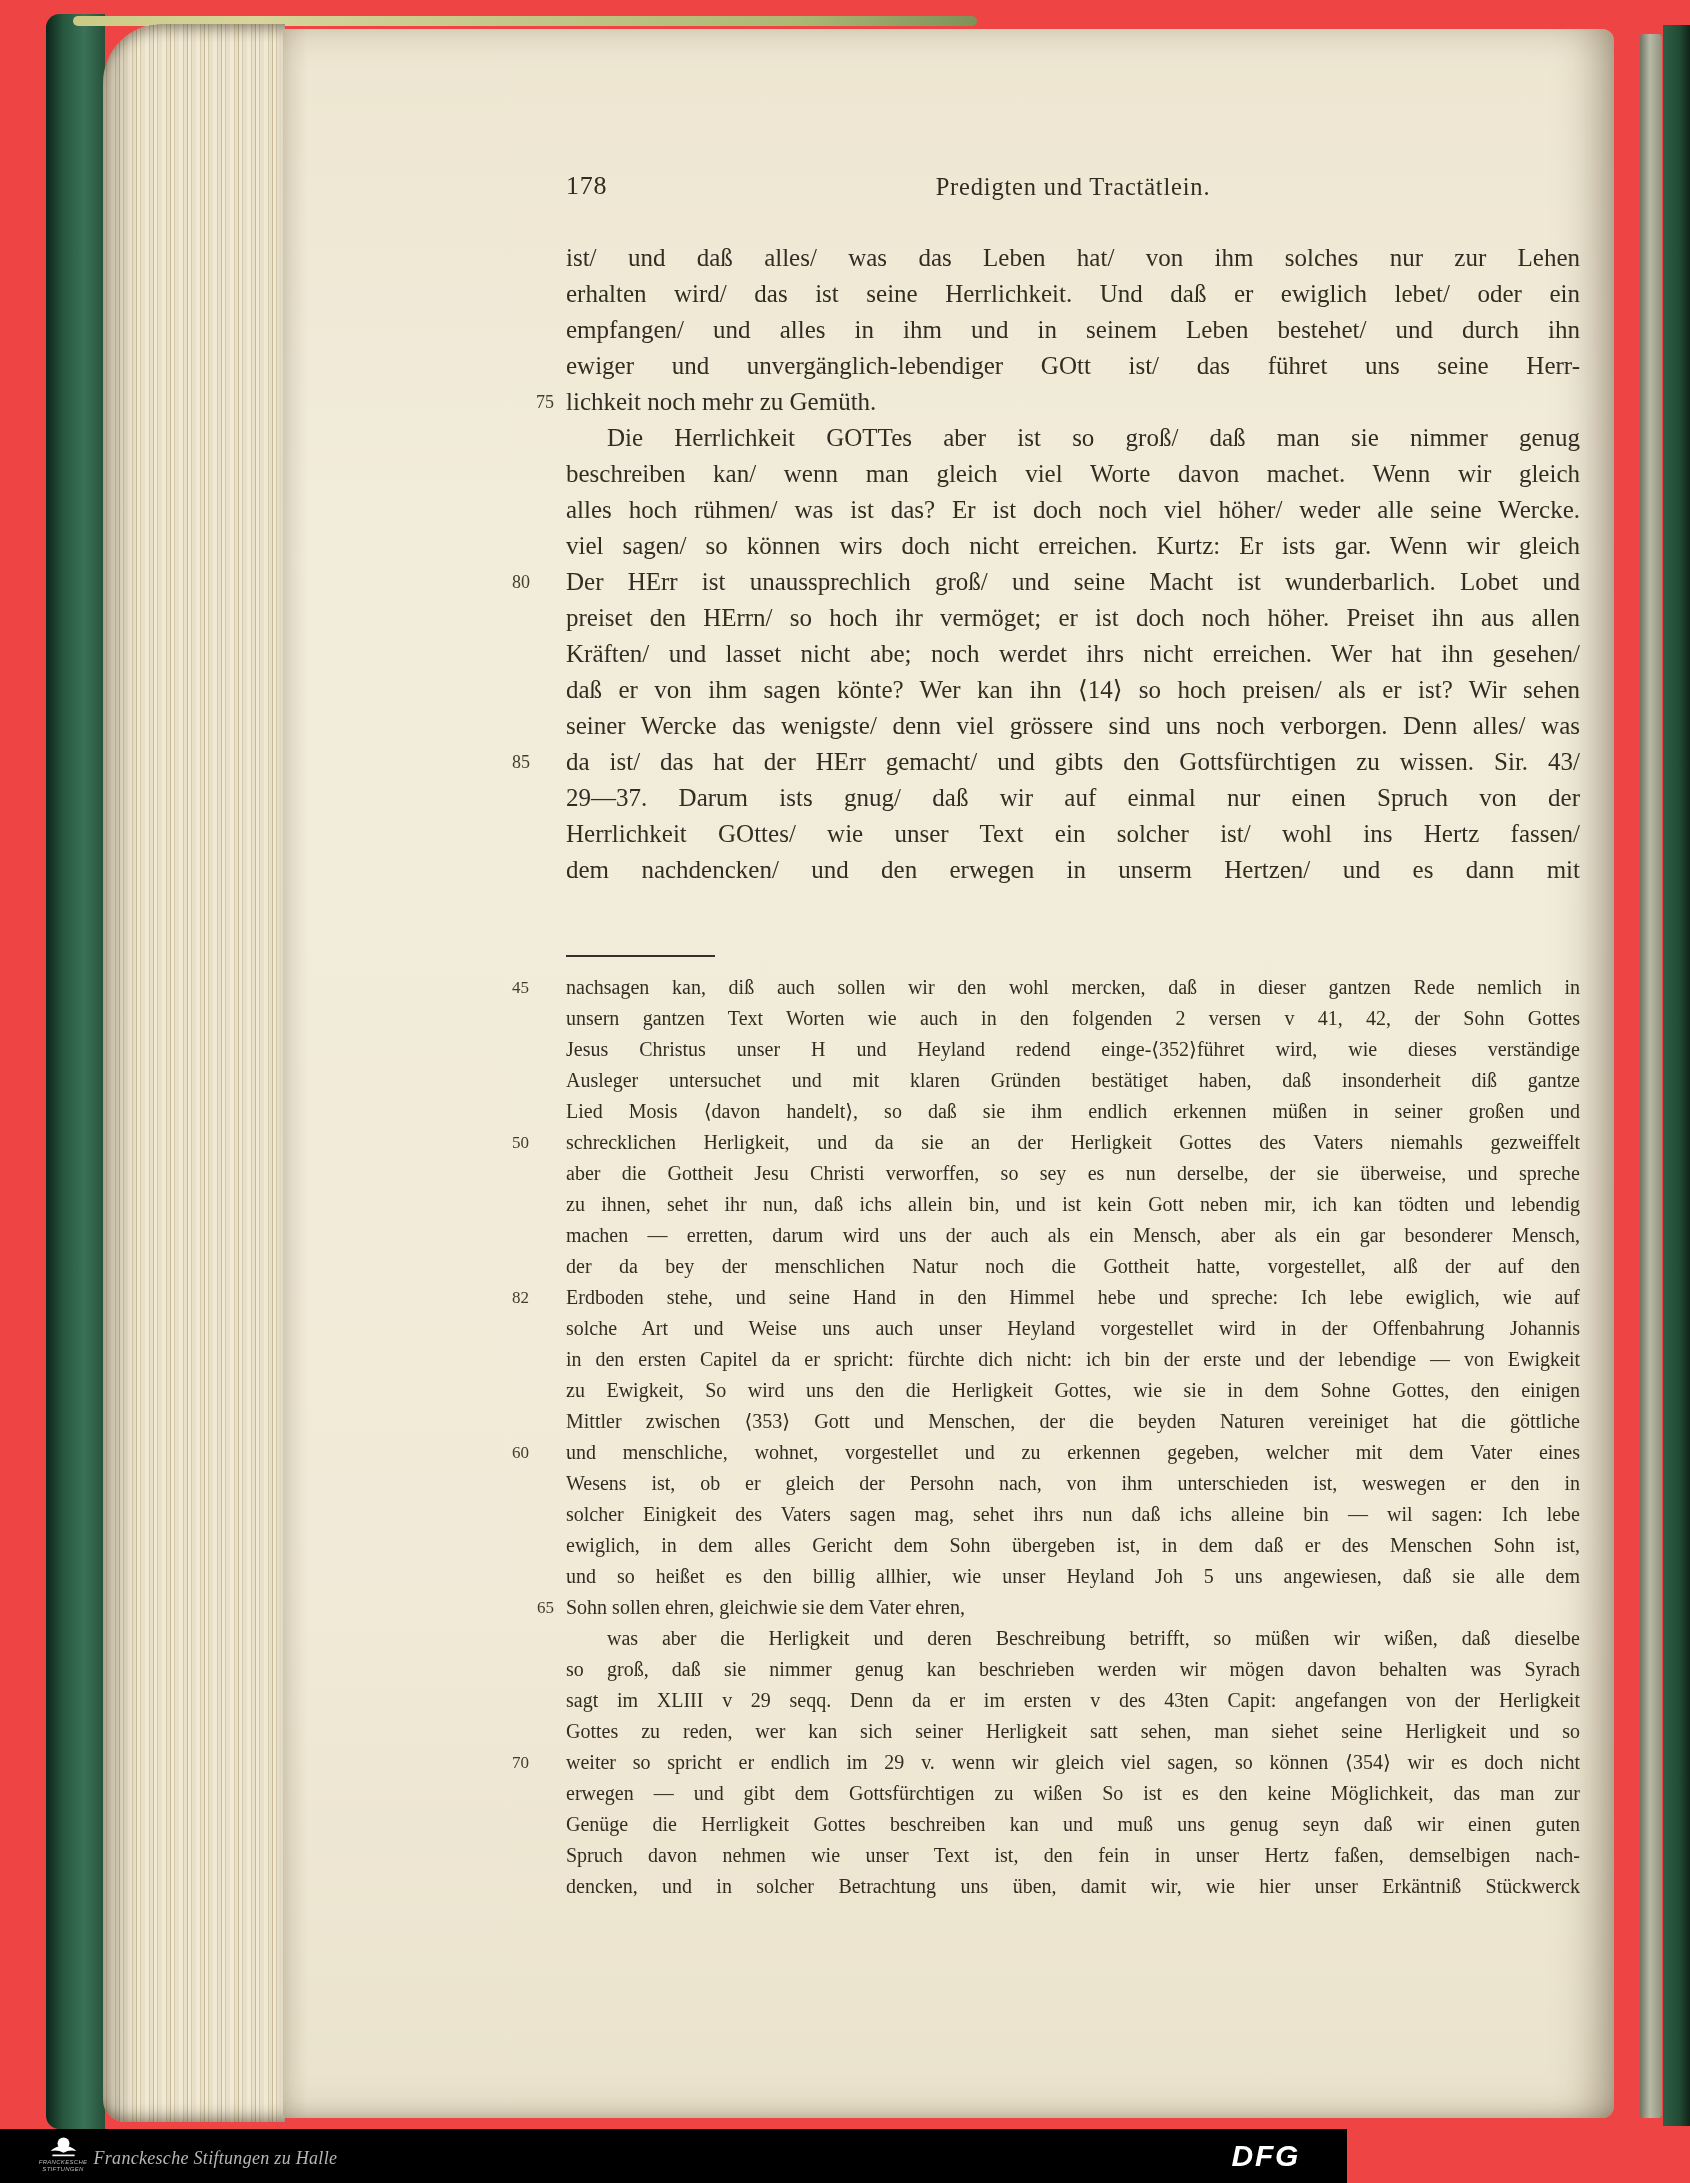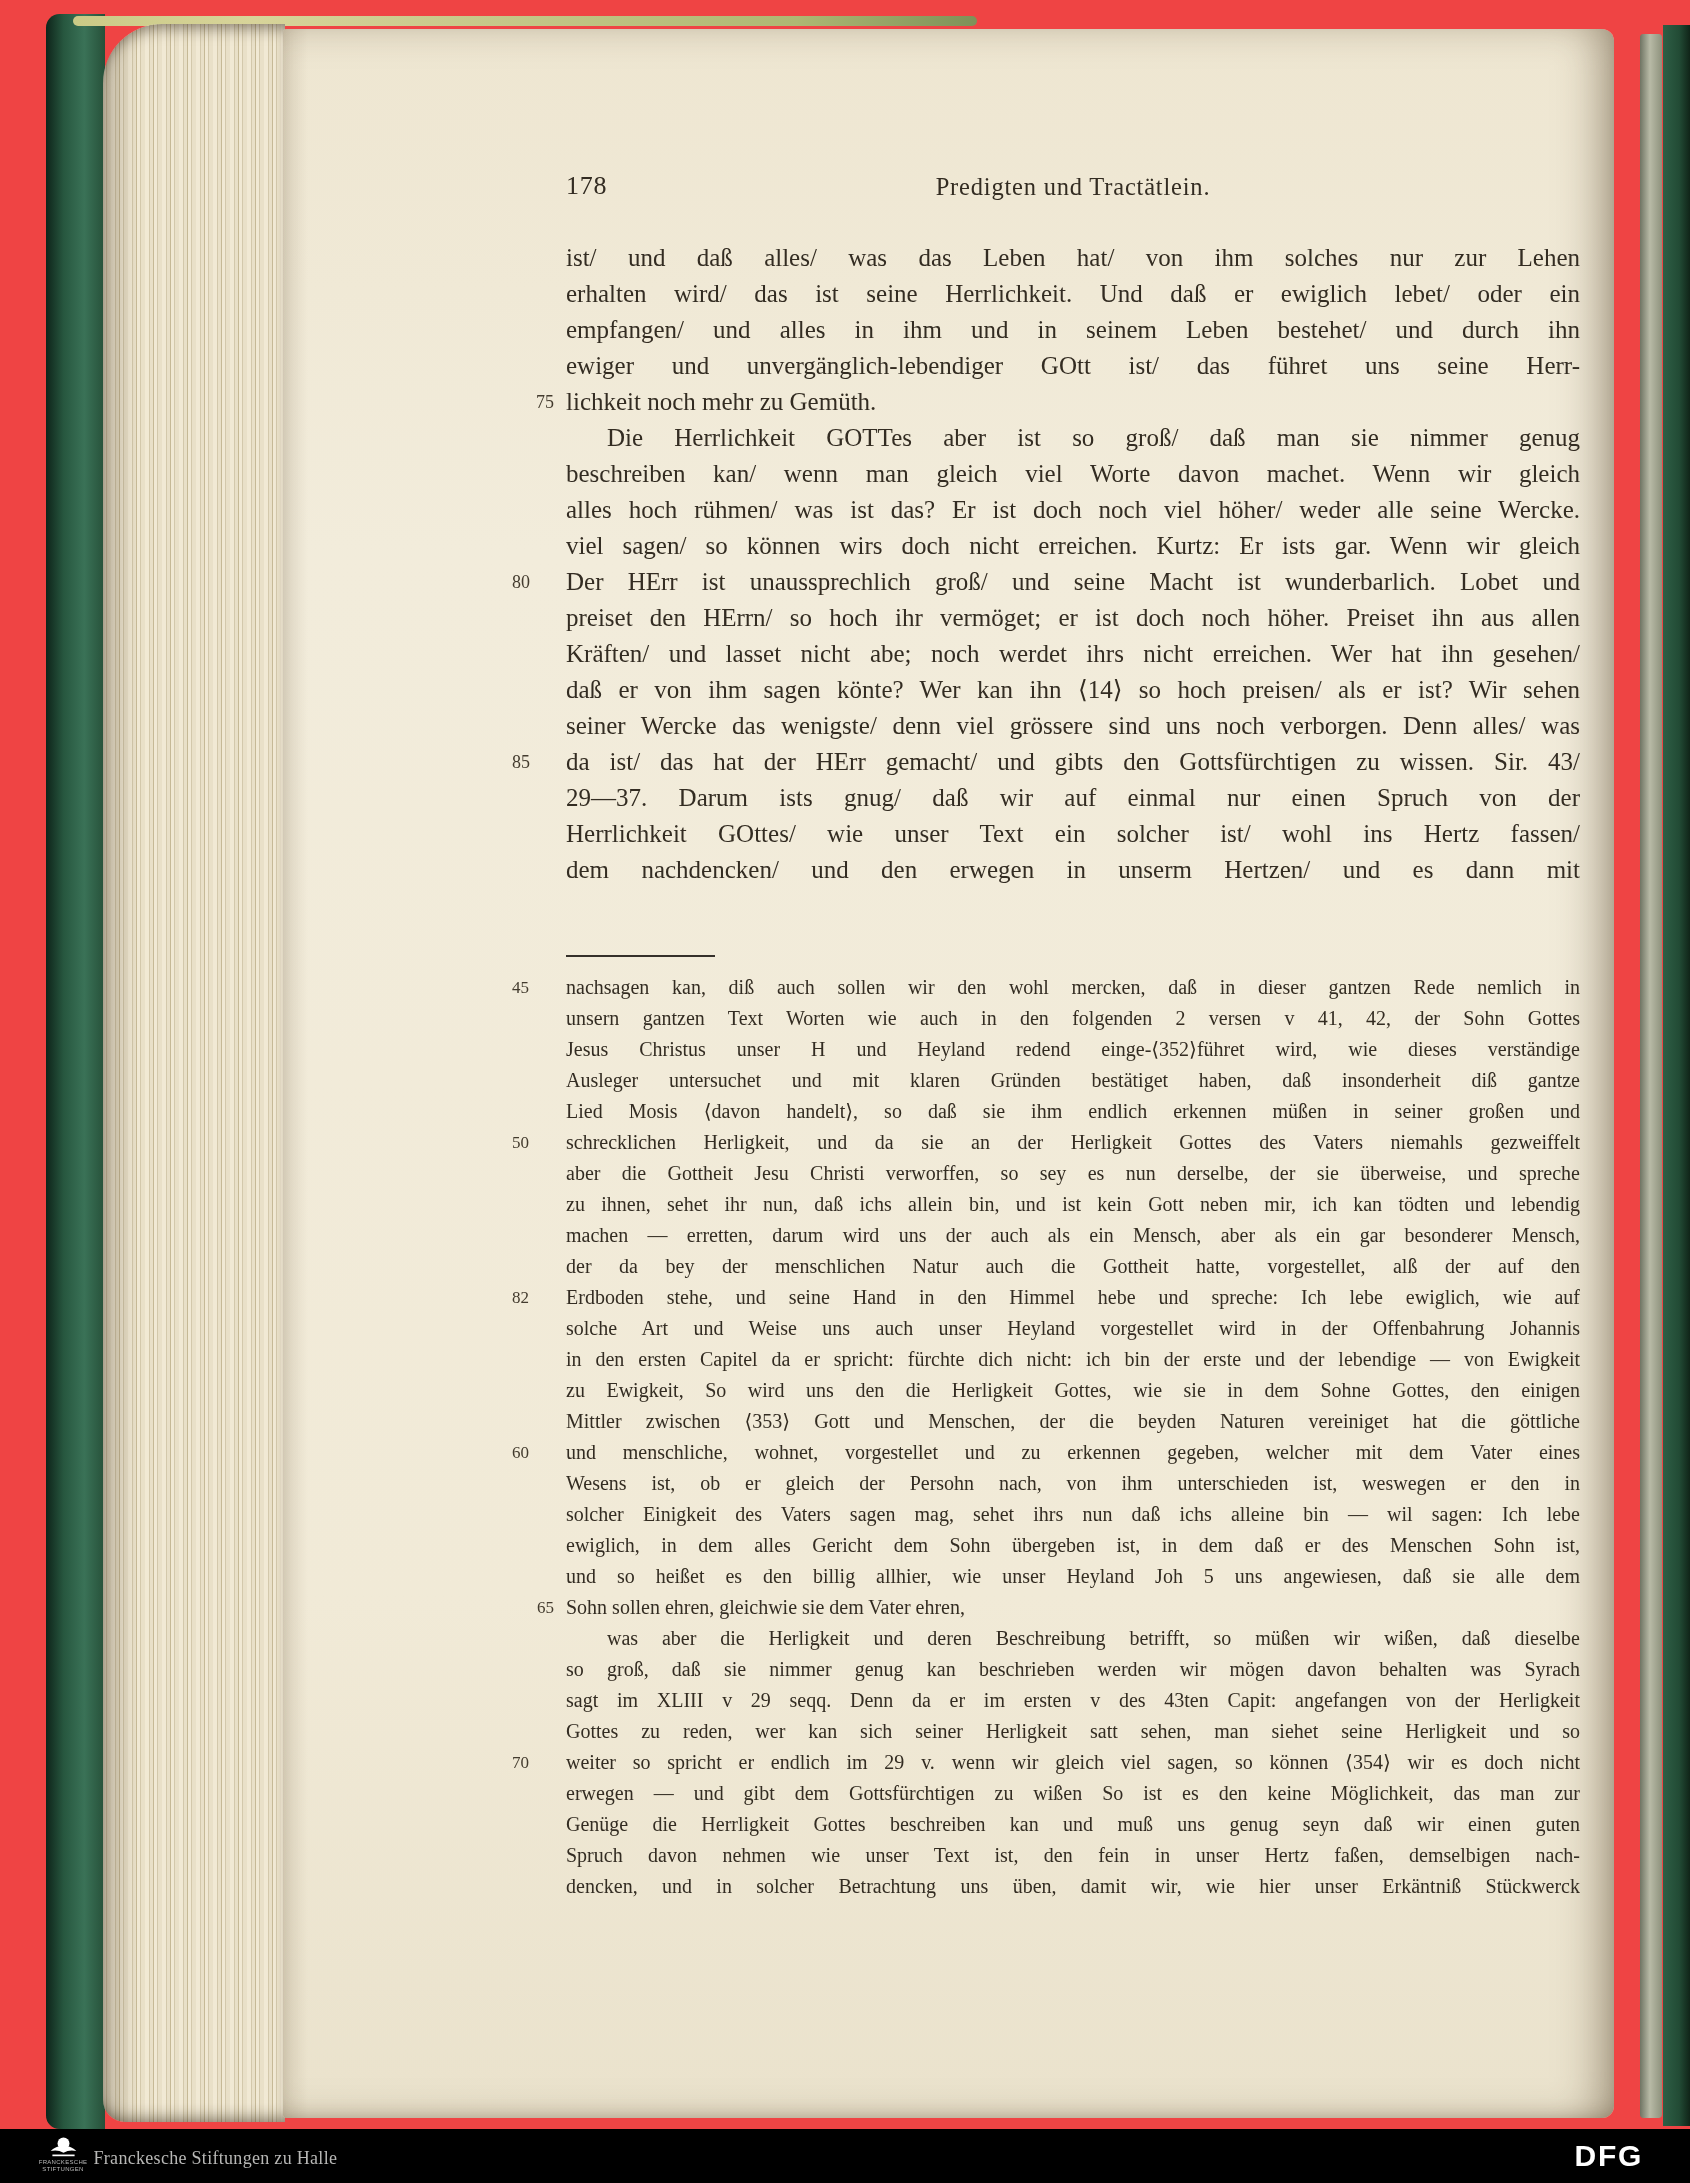--- a/index.html
+++ b/index.html
@@ -76,23 +76,24 @@
     position:absolute;left:-54px;top:0;width:42px;text-align:right;
     font-size:18px;line-height:inherit;color:#433b2e;font-style:normal;
   }
   .footnotes .lnum{font-size:17px;}
   .footnote-rule{
     position:absolute;left:283px;top:926px;width:149px;height:1.7px;
     background:#35302a;
   }
   
   .bottom-bar{
-    position:absolute;left:0;bottom:0;width:1690px;height:54px;
+    position:absolute;left:0;bottom:0;width:1347px;height:54px;
     background:#000;
     font-family:"Liberation Sans","DejaVu Sans",sans-serif;
+    font-style:italic;
   }
   .inst-group{
     position:absolute;left:46px;top:5px;display:flex;align-items:flex-start;
   }
   .inst-logo{width:34px;display:flex;flex-direction:column;align-items:center;}
   .inst-caption{
     margin-top:0.8px;font-size:6px;line-height:6.8px;color:#b9b9b9;
     letter-spacing:0.3px;text-align:center;width:54px;
   }
   .inst-label{
@@ -144,21 +145,21 @@
     <div class="footnotes" id="footnotes">
         <div class="tline fill"><span class="lnum">45</span><span class="seg">nachsagen kan, diß auch sollen wir den wohl mercken, daß in dieser gantzen Rede nemlich in</span></div>
         <div class="tline fill"><span class="seg">unsern gantzen Text Worten wie auch in den folgenden 2 versen v 41, 42, der Sohn Gottes</span></div>
         <div class="tline fill"><span class="seg">Jesus Christus unser H und Heyland redend einge-⟨352⟩führet wird, wie dieses verständige</span></div>
         <div class="tline fill"><span class="seg">Ausleger untersuchet und mit klaren Gründen bestätiget haben, daß insonderheit diß gantze</span></div>
         <div class="tline fill"><span class="seg">Lied Mosis ⟨davon handelt⟩, so daß sie ihm endlich erkennen müßen in seiner großen und</span></div>
         <div class="tline fill"><span class="lnum">50</span><span class="seg">schrecklichen Herligkeit, und da sie an der Herligkeit Gottes des Vaters niemahls gezweiffelt</span></div>
         <div class="tline fill"><span class="seg">aber die Gottheit Jesu Christi verworffen, so sey es nun derselbe, der sie überweise, und spreche</span></div>
         <div class="tline fill"><span class="seg">zu ihnen, </span><span class="seg it">sehet ihr nun, daß ichs allein bin, und ist kein Gott neben mir, ich kan tödten und lebendig</span></div>
         <div class="tline fill"><span class="seg it">machen — erretten,</span><span class="seg"> darum wird uns der auch als ein Mensch, aber als ein gar besonderer Mensch,</span></div>
-        <div class="tline fill"><span class="seg">der da bey der menschlichen Natur auch die Gottheit hatte, vorgestellet, alß der auf den</span></div>
+        <div class="tline fill"><span class="seg">der da bey der menschlichen Natur noch die Gottheit hatte, vorgestellet, alß der auf den</span></div>
         <div class="tline fill"><span class="lnum">82</span><span class="seg">Erdboden stehe, und seine Hand in den Himmel hebe und spreche: </span><span class="seg it">Ich lebe ewiglich,</span><span class="seg"> wie auf</span></div>
         <div class="tline fill"><span class="seg">solche Art und Weise uns auch unser Heyland vorgestellet wird in der Offenbahrung Johannis</span></div>
         <div class="tline fill"><span class="seg">in den ersten Capitel da er spricht: </span><span class="seg it">fürchte dich nicht: ich bin der erste und der lebendige — von Ewigkeit</span></div>
         <div class="tline fill"><span class="seg it">zu Ewigkeit,</span><span class="seg"> So wird uns den die Herligkeit Gottes, wie sie in dem Sohne Gottes, den einigen</span></div>
         <div class="tline fill"><span class="seg">Mittler zwischen ⟨353⟩ Gott und Menschen, der die beyden Naturen vereiniget hat die göttliche</span></div>
         <div class="tline fill"><span class="lnum">60</span><span class="seg">und menschliche, wohnet, vorgestellet und zu erkennen gegeben, welcher mit dem Vater eines</span></div>
         <div class="tline fill"><span class="seg">Wesens ist, ob er gleich der Persohn nach, von ihm unterschieden ist, weswegen er den in</span></div>
         <div class="tline fill"><span class="seg">solcher Einigkeit des Vaters sagen mag, sehet ihrs nun daß ichs alleine bin — wil sagen: </span><span class="seg it">Ich lebe</span></div>
         <div class="tline fill"><span class="seg it">ewiglich,</span><span class="seg"> in dem alles Gericht dem Sohn übergeben ist, in dem daß er des Menschen Sohn ist,</span></div>
         <div class="tline fill"><span class="seg">und so heißet es den billig allhier, wie unser Heyland Joh 5 uns angewiesen, daß sie alle dem</span></div>

